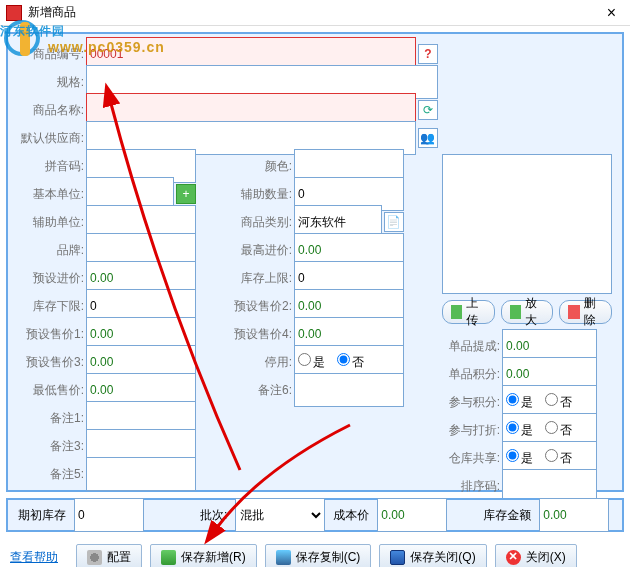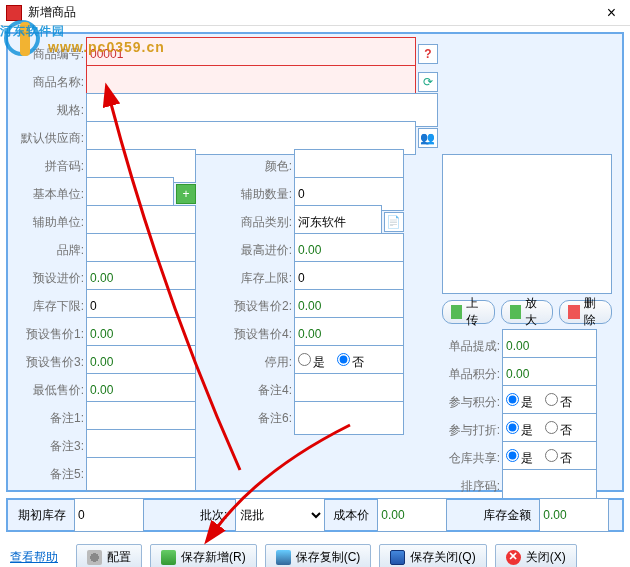--- a/index.html
+++ b/index.html
@@ -63,27 +63,27 @@
 </div>
 
 <div class="panel main-panel">
 
   <div class="row">
     <span class="lbl">商品编号:</span>
     <input class="inp red w1" style="color: rgb(204, 51, 51);" value="00001">
     <span class="smico" style="color:#d33;font-weight:bold">?</span>
   </div>
   <div class="row">
+    <span class="lbl">规格:</span>
+    <input class="inp w1" style="width: 352px;" value="">
+  </div>
+  <div class="row">
     <span class="lbl">商品名称:</span>
     <input class="inp red w1" value="" style="">
     <span class="smico" style="color:#2a8">⟳</span>
-  </div>
-  <div class="row">
-    <span class="lbl">规格:</span>
-    <input class="inp w1" style="width: 352px;" value="">
   </div>
   <div class="row">
     <span class="lbl">默认供应商:</span>
     <input class="inp w1" value="" style="">
     <span class="smico">👥</span>
   </div>
 
   <div class="cols">
     <div class="col1">
       <div class="row">
@@ -167,24 +167,20 @@
           <span class="lbl">预设售价4:</span>
           <input class="inp w2 green" value="0.00" style="">
         </div>
       <div class="row">
           <span class="lbl">停用:</span>
         <div class="inp w2 radio-g">
           <label><input type="radio" name="stop" style=""><span>是</span></label>
           <label><input type="radio" name="stop" checked="" style=""><span>否</span></label>
         </div>
       </div>
-      <div class="row">
-          <span class="lbl">备注4:</span>
-          <input class="inp w2" value="" style="">
-        </div>
       <div class="row">
           <span class="lbl">备注6:</span>
           <input class="inp w2" value="" style="">
         </div>
     </div>
 
     <div class="col3">
       <div class="imgbox"></div>
       <div class="btnrow">
         <span class="btn">

